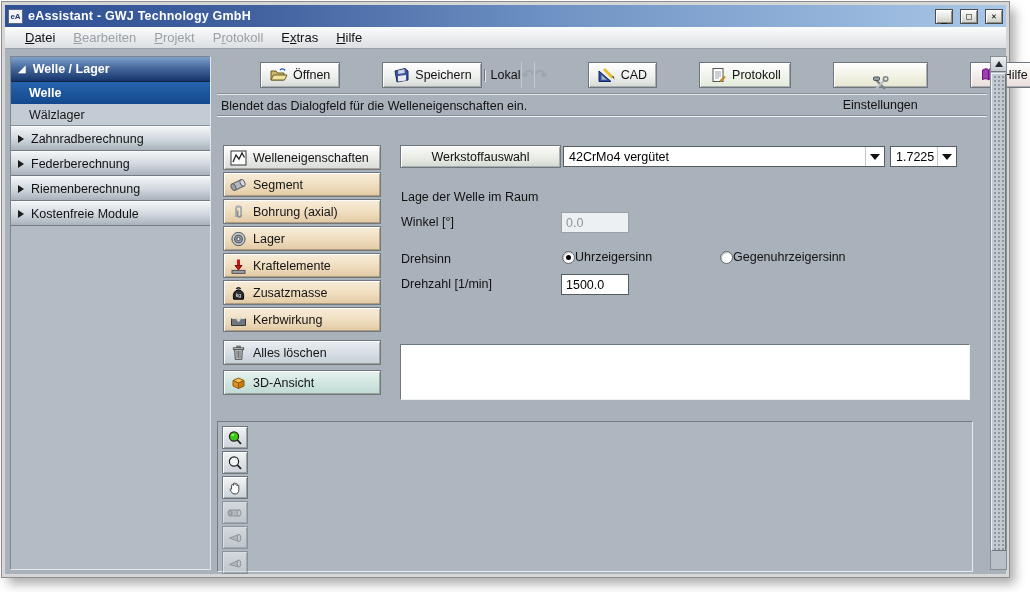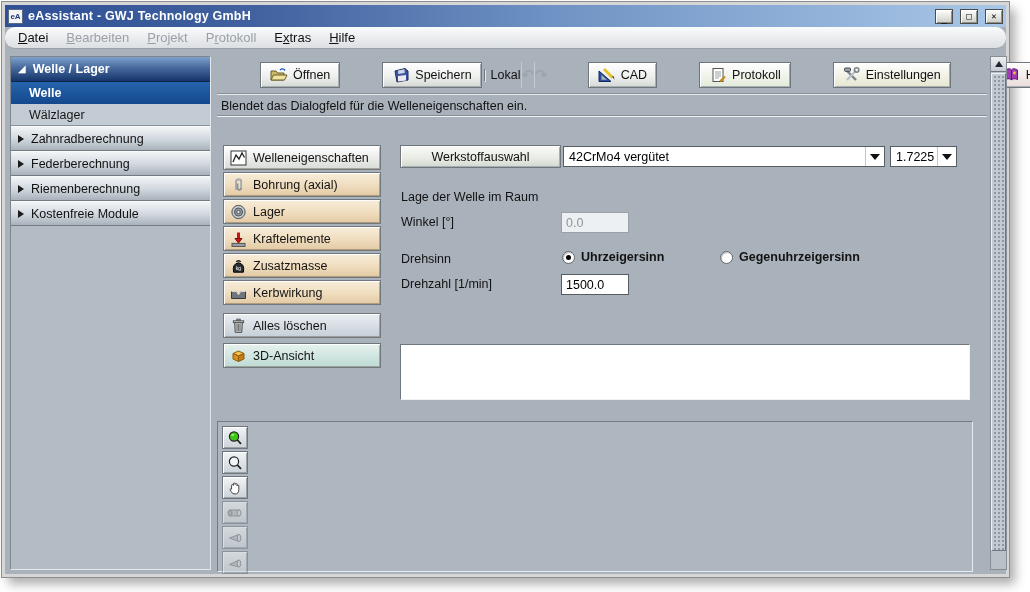--- a/index.html
+++ b/index.html
@@ -17,22 +17,22 @@
     font-size:8px; font-weight:bold; display:flex; align-items:center; justify-content:center; }
   #title-text { color:#ffffff; font-weight:bold; font-size:12.5px; letter-spacing:.2px; }
   #title-spacer { flex:1; }
   .win-btn { width:18px; height:15px; margin-left:2px; background:linear-gradient(180deg,#fdfdfd,#cfcfc8);
     border:1px solid #4c4c4c; box-shadow:inset 1px 1px 0 #ffffff, inset -1px -1px 0 #8f8f88;
     display:flex; align-items:center; justify-content:center; font-size:9px; font-weight:bold; color:#111;
     font-family:"DejaVu Sans Mono",monospace; line-height:1; }
   .win-btn.min span { transform:translateY(3px); }
 
   
-  #menubar { height:22px; flex:0 0 22px; display:flex; align-items:center; gap:2px; padding-left:5px;
-    background:linear-gradient(180deg,#fafbfc,#dcdfe2); border-bottom:1px solid #9aa0a5; font-size:13px; color:#111;border-radius:10px; }
+  #menubar { height:22px; flex:0 0 22px; display:flex; align-items:center; gap:2px; padding-left:12px;
+    background:linear-gradient(180deg,#fafbfc,#dcdfe2); border-bottom:1px solid #9aa0a5; font-size:13px; color:#111; }
   .menu-item { padding:2px 8px; cursor:default; }
   .menu-item.disabled { color:#9aa0a6; }
   .menu-item .key { text-decoration:underline; }
 
   
   #content { position:relative; flex:1; }
 
   
   #sidebar { position:absolute; left:5px; top:7px; width:201px; bottom:4px; background:#b3bcc4;
     border:1px solid; border-color:#7e868c #e2e8ec #e2e8ec #7e868c; }
@@ -49,21 +49,21 @@
   .tri-collapsed { width:0; height:0; border-top:4px solid transparent; border-bottom:4px solid transparent; border-left:6px solid #1c1c1c; }
 
   
   #main { position:absolute; left:212px; top:0; width:776px; bottom:0; }
 
   #toolbar { position:absolute; left:3px; top:12px; height:28px; right:0; display:flex; align-items:center; }
   .tb-btn { height:26px; display:flex; align-items:center; gap:5px; padding:12px 9px; font-size:12.5px; color:#111;
     background:linear-gradient(180deg,#ffffff 0%,#eef0ee 55%,#d5d9d5 100%);
     border:1px solid #6f767c; box-shadow:inset 1px 1px 0 #ffffff, inset -1px -1px 0 #a7aeb4; margin-right:2px;margin-left:40px; }
   .tb-btn.tint-green { background:linear-gradient(180deg,#ffffff,#e2ead9); }
-  .tb-btn.tint-yellow { background:linear-gradient(180deg,#ffffff,#e6e6cf); }
+  .tb-btn.tint-yellow { background:linear-gradient(180deg,#ffffff,#e6e6cf);flex-direction:column; }
   .tb-btn.tint-pink { background:linear-gradient(180deg,#ffffff,#e8dcd8); }
   .tb-flat { width:36px; height:26px; display:flex; align-items:center; justify-content:center;
     color:#9aa1a8; font-size:15px; border-left:1px solid #c3cad0; }
   .tb-gap-lg { width:22px; } .tb-gap-md { width:14px; }
   .checkbox { width:13px; height:13px; background:#ffffff; border:1px solid; border-color:#6f767c #e8ecef #e8ecef #6f767c; }
   .cb-label { font-size:12.5px; margin-left:5px; color:#111; }
 
   #toolbar-sep { position:absolute; left:0; right:6px; top:44px; border-top:1px solid #8a9197; border-bottom:1px solid #e4e9ed; }
   #status-line { position:absolute; left:4px; top:50px; font-size:12.5px; color:#121212; }
   #status-sep { position:absolute; left:0; right:6px; top:66px; border-top:1px solid #878e94; border-bottom:1px solid #eef2f5; }
@@ -85,21 +85,21 @@
     background:linear-gradient(180deg,#fbfcfa 0%,#e7ebe3 60%,#d3d9d0 100%);
     border:1px solid #6f767c; box-shadow:inset 1px 1px 0 #ffffff, inset -1px -1px 0 #a7aeb4; }
   .combo { position:absolute; height:21px; background:#ffffff; border:1px solid #555d63; display:flex; align-items:center; }
   .combo .val { flex:1; padding-left:5px; font-size:12.5px; color:#000; white-space:nowrap; overflow:hidden; }
   .combo .cbtn { width:19px; height:100%; display:flex; align-items:center; justify-content:center;
     background:#ffffff; border-left:1px solid #c8c8c8; }
   .combo .arr { width:0; height:0; border-left:5px solid transparent; border-right:5px solid transparent; border-top:6px solid #111; }
   .tfield { position:absolute; height:21px; border:1px solid #555d63; background:#fff; font-size:12.5px; color:#000;
     padding:0 4px; font-family:"Liberation Sans",sans-serif; }
   .tfield:disabled, .tfield.disabled { background:#edf0f2; border:1px solid #9aa2a8; color:#8d969c; }
-  .radio-row { position:absolute; display:flex; align-items:center; gap:6px;font-weight:bold; }
+  .radio-row { position:absolute; display:flex; align-items:center; gap:0; }
   .radio { width:13px; height:13px; border-radius:50%; background:#ffffff; border:1px solid #60686e;
     box-shadow:inset 1px 1px 1px rgba(0,0,0,.25); position:relative; }
   .radio.checked::after { content:""; position:absolute; left:3px; top:3px; width:5px; height:5px; border-radius:50%; background:#000; }
   .radio-label { font-size:12.5px; color:#121212; }
 
   #message-area { position:absolute; left:183px; top:295px; width:570px; height:56px; background:#ffffff;
     border:1px solid; border-color:#6f777e #eef2f5 #eef2f5 #6f777e; }
 
   
   #bottom-panel { position:absolute; left:0; top:372px; width:756px; bottom:2px; background:#aeb7bf;
@@ -279,20 +279,32 @@
             <svg width="17" height="16" viewBox="0 0 17 16">
                 <rect x="1" y="1" width="15" height="14" fill="#ffffff" stroke="#333"></rect>
                 <polyline points="3,12 6,5 9,9 12,3 14.5,7.5" fill="none" stroke="#222" stroke-width="1.3"></polyline>
               </svg>
           </span>
           <span>Welleneigenschaften</span>
         </div>
         <div class="stk-btn">
           <span class="stk-icon">
             <svg width="17" height="16" viewBox="0 0 17 16">
+                <g transform="rotate(-25 8 8)">
+                  <rect x="3" y="4.5" width="10" height="7" fill="#b4b9bd" stroke="#5f6569"></rect>
+                  <ellipse cx="13" cy="8" rx="2.2" ry="3.5" fill="#d8dcde" stroke="#5f6569"></ellipse>
+                  <ellipse cx="3" cy="8" rx="2.2" ry="3.5" fill="#9aa0a4" stroke="#5f6569"></ellipse>
+                </g>
+              </svg>
+          </span>
+          <span>Segment</span>
+        </div>
+        <div class="stk-btn">
+          <span class="stk-icon">
+            <svg width="17" height="16" viewBox="0 0 17 16">
                 <path d="M6 13 L6 5 a2.6 2.6 0 0 1 5.2 0 L11.2 11 a1.8 1.8 0 0 1 -3.6 0 L7.6 6.5" fill="none" stroke="#8a9096" stroke-width="1.7"></path>
                 <path d="M6 13 L6 5 a2.6 2.6 0 0 1 5.2 0 L11.2 11" fill="none" stroke="#c9ced2" stroke-width="0.7"></path>
               </svg>
           </span>
           <span>Bohrung (axial)</span>
         </div>
         <div class="stk-btn">
           <span class="stk-icon">
             <svg width="17" height="16" viewBox="0 0 17 16">
                 <circle cx="8.5" cy="8" r="6.6" fill="#c9ced2" stroke="#4a5054"></circle>

